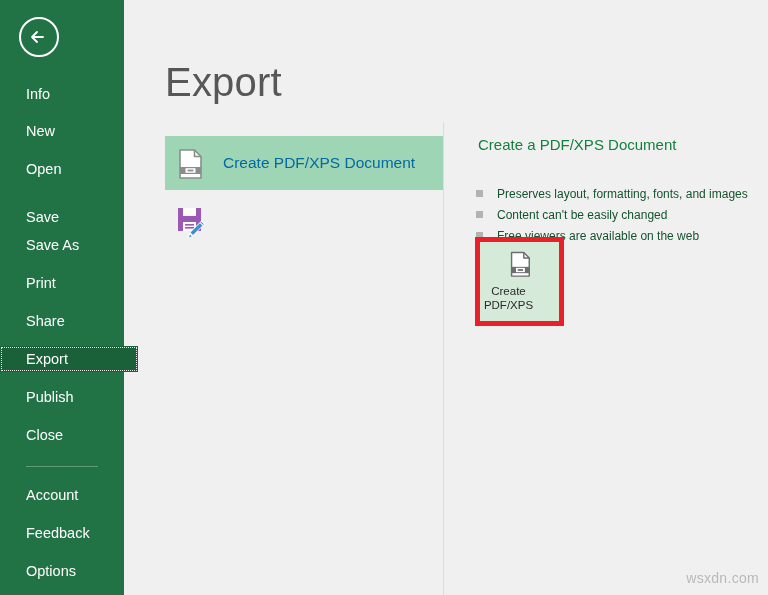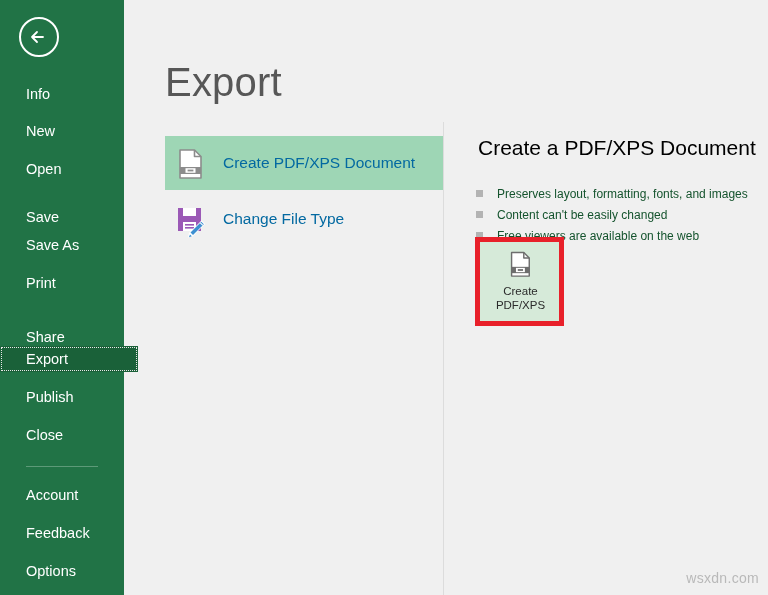--- a/index.html
+++ b/index.html
@@ -109,23 +109,23 @@
     width: 1px;
     height: 473px;
     background: #dcdcdc;
   }
 
   
   #right-title {
     position: absolute;
     left: 478px;
     top: 136px;
-    font-size: 21px;
+    font-size: 15px;
     font-weight: 300;
-    color: #000000;
+    color: #15803d;
     white-space: nowrap;
   }
   .bullet-row {
     position: absolute;
     left: 476px;
     font-size: 12px;
     color: #14532d;
     white-space: nowrap;
     margin-top: 16px;
   }
@@ -160,21 +160,21 @@
   #create-pdf-button .btn-icon {
     position: absolute;
     left: 50%;
     margin-left: -16px;
     top: 8px;
     width: 32px;
     height: 32px;
   }
   #create-pdf-button .btn-label {
     position: absolute;
-    left: 12px;
+    left: 0;
     top: 42px;
     width: 57px;
     font-size: 11.5px;
     line-height: 14px;
     color: #2b2b2b;
   }
 
   #watermark {
     position: absolute;
     right: 9px;
@@ -194,21 +194,21 @@
       <path d="M22 18 H11 M16 13 L11 18 L16 23" stroke="#ffffff" stroke-width="1.8" fill="none" stroke-linecap="round" stroke-linejoin="round"></path>
     </svg>
   </div>
 
   <div class="nav-item" style="top:81px"><span>Info</span></div>
   <div class="nav-item" style="top:118px"><span>New</span></div>
   <div class="nav-item" style="top:156px"><span>Open</span></div>
   <div class="nav-item" style="top:204px"><span>Save</span></div>
   <div class="nav-item" style="top:232px"><span>Save As</span></div>
   <div class="nav-item" style="top:270px"><span>Print</span></div>
-  <div class="nav-item" style="top:324px"><span>Share</span></div>
+  <div class="nav-item" style="top:308px"><span>Share</span></div>
   <div class="nav-item active" style="top:346px"><span>Export</span></div>
   <div class="nav-item" style="top:422px"><span>Close</span></div>
   <div class="nav-item" style="top:384px"><span>Publish</span></div>
 
   <div id="nav-divider"></div>
 
   <div class="nav-item" style="top:482px"><span>Account</span></div>
   <div class="nav-item" style="top:558px"><span>Options</span></div>
   <div class="nav-item" style="top:520px"><span>Feedback</span></div>
 </div>
@@ -235,21 +235,20 @@
       <rect x="12" y="7" width="13" height="8" fill="#ffffff"></rect>
       <rect x="12" y="21" width="13" height="9" fill="#ffffff"></rect>
       <rect x="14" y="23" width="9" height="1.6" fill="#9b59b6"></rect>
       <rect x="14" y="26" width="9" height="1.6" fill="#9b59b6"></rect>
       <path d="M18 32 L30.5 19.5 L34 23 L21.5 35.5 L17 36.5 Z" fill="#ffffff"></path>
       <path d="M19.5 31.5 L30.3 20.8 L32.8 23.3 L22 34 Z" fill="#3d8fd1"></path>
       <path d="M19 33.5 L18 36.2 L20.8 35.2 Z" fill="#3d8fd1"></path>
       <path d="M29.3 21.8 L31.8 24.3" stroke="#ffffff" stroke-width="1.1" fill="none"></path>
     </svg>
   </span>
-  <span class="opt-label">Change File Type</span>
 </div>
 
 <div id="panel-divider"></div>
 
 <div id="right-title">Create a PDF/XPS Document</div>
 
 <div class="bullet-row" style="top:171px">
   <span class="sq"></span><span>Preserves layout, formatting, fonts, and images</span>
 </div>
 <div class="bullet-row" style="top:192px">

